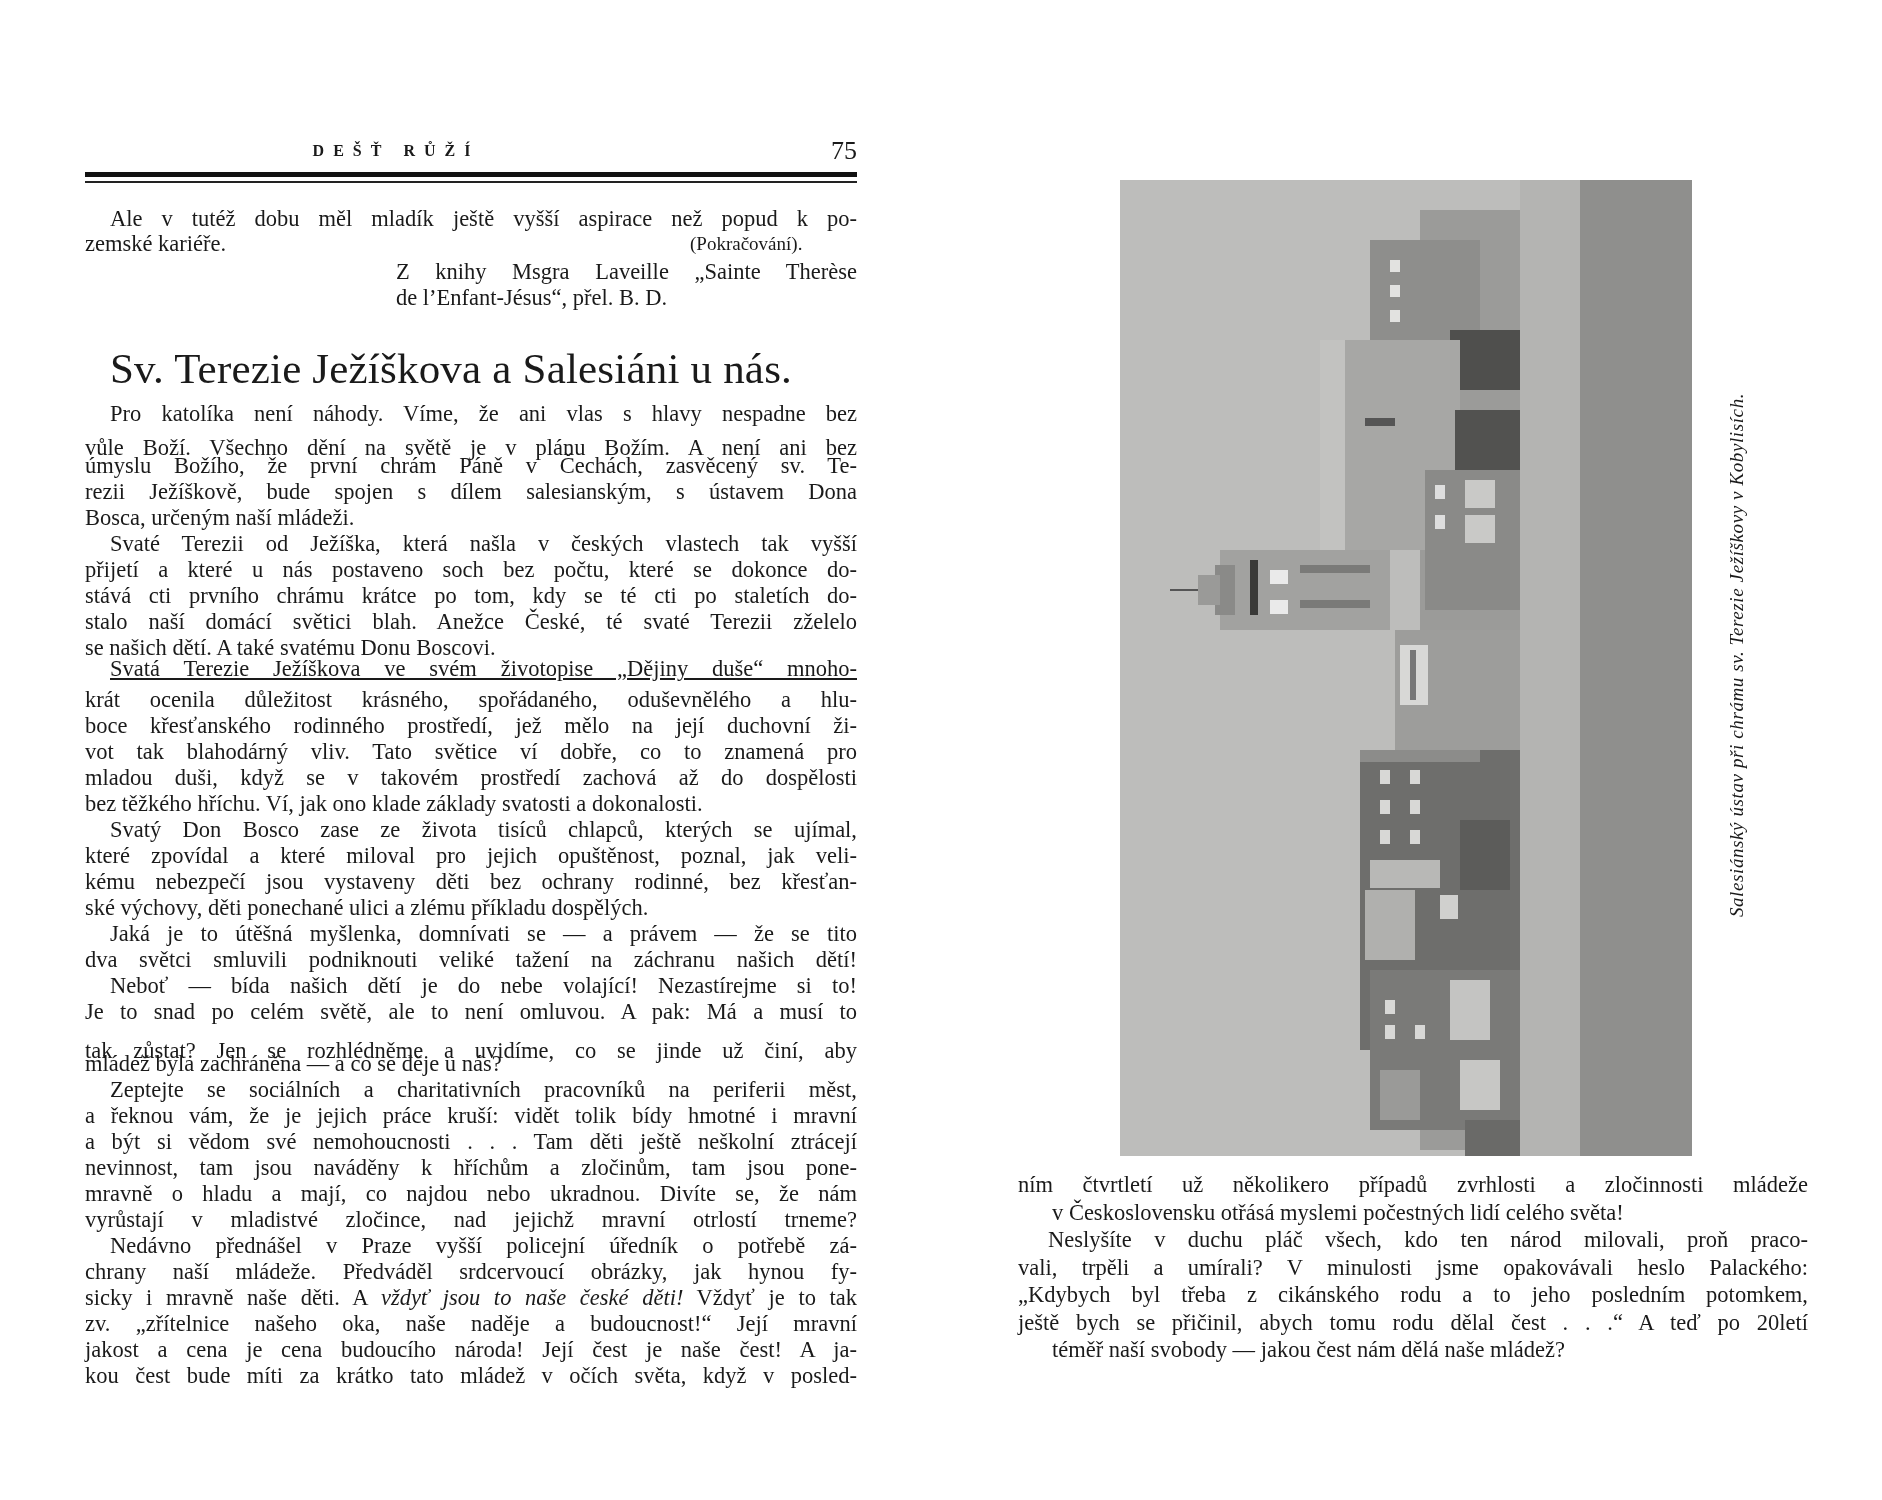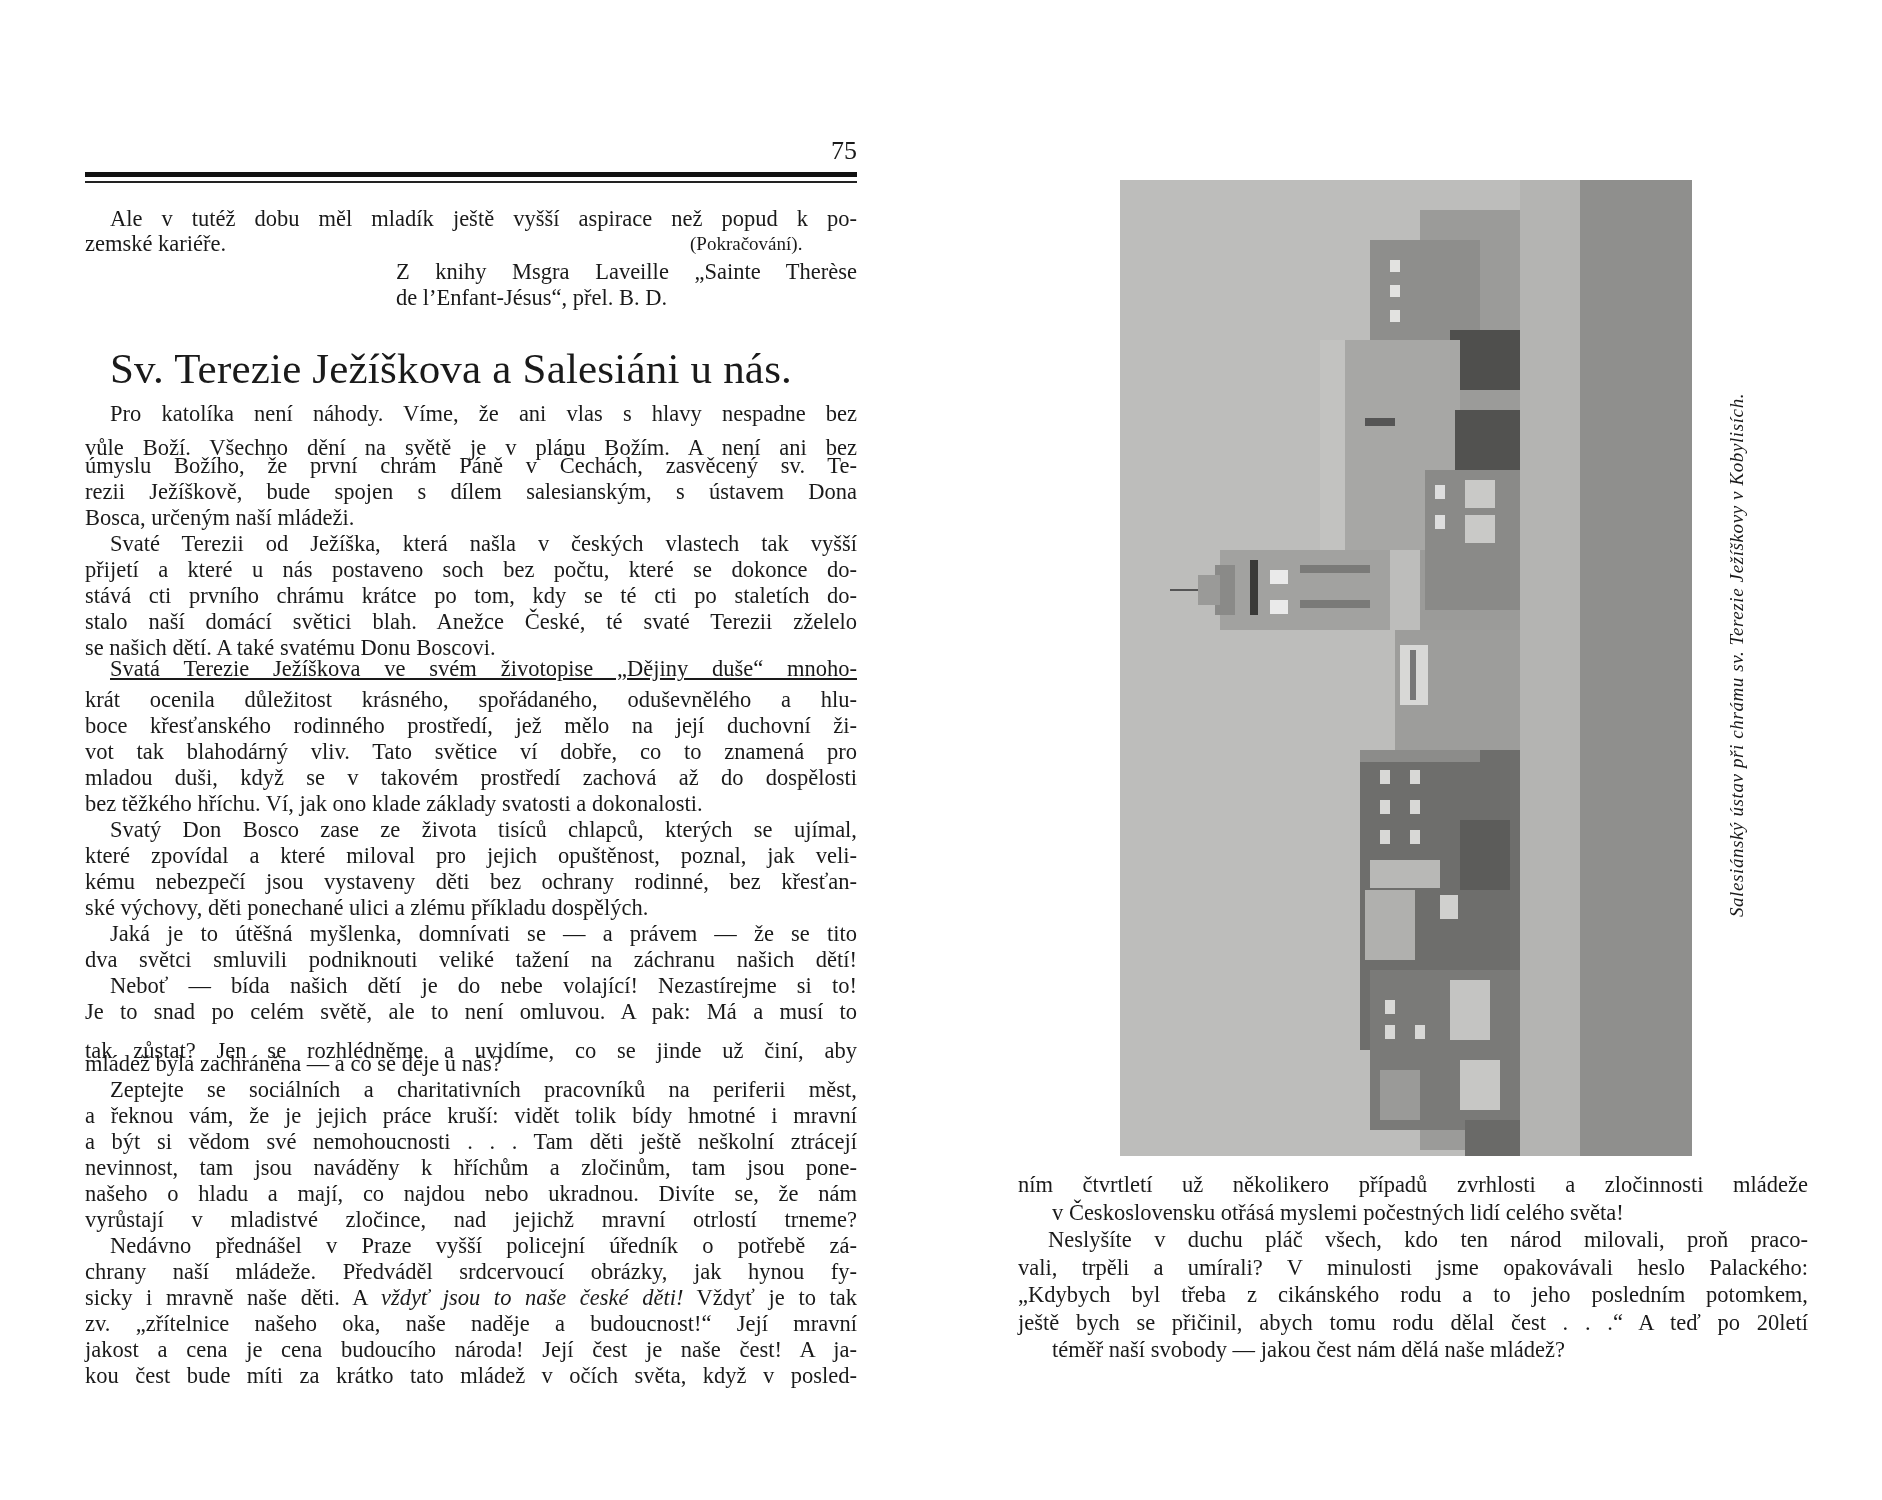--- a/index.html
+++ b/index.html
@@ -48,20 +48,21 @@
     position:absolute; left:1018px; width:790px; white-space:nowrap;
     font-size:22.5px; line-height:27px; height:27px; text-align:justify; text-align-last:justify;
   }
   .rline.ind { left:1048px; width:760px; }
   .rline.last { text-align-last:left;margin-left:34px; }
 </style>
 </head>
 <body>
 
 <div class="abs running-head">
+  <div class="running-title">DEŠŤ RŮŽÍ</div>
   <div class="page-num">75</div>
 </div>
 <div class="abs rule-thick"></div>
 <div class="abs rule-thin"></div>
 
 <div class="line ind" style="top:206px">Ale v tutéž dobu měl mladík ještě vyšší aspirace než popud k po-</div>
 <div class="line last" style="top:231px; width:300px; text-align:left;">zemské kariéře.</div>
 <div class="abs" style="left:690px; top:231px; font-size:19px; line-height:26px; white-space:nowrap;">(Pokračování).</div>
 <div class="attr" style="top:259px">Z knihy Msgra Laveille „Sainte Therèse</div>
 <div class="attr last" style="top:285px">de l’Enfant-Jésus“, přel. B. D.</div>
@@ -92,21 +93,21 @@
     <div class="line ind" style="top: 921px;">Jaká je to útěšná myšlenka, domnívati se — a právem — že se tito</div>
     <div class="line" style="top: 947px;">dva světci smluvili podniknouti veliké tažení na záchranu našich dětí!</div>
     <div class="line ind" style="top: 973px;">Neboť — bída našich dětí je do nebe volající! Nezastírejme si to!</div>
     <div class="line" style="top: 999px;">Je to snad po celém světě, ale to není omluvou. A pak: Má a musí to</div>
     <div class="line" style="top: 1025px; margin-top: 13px;">tak zůstat? Jen se rozhlédněme a uvidíme, co se jinde už činí, aby</div>
     <div class="line last" style="top: 1051px;">mládež byla zachráněna — a co se děje u nás?</div>
     <div class="line ind" style="top: 1077px;">Zeptejte se sociálních a charitativních pracovníků na periferii měst,</div>
     <div class="line" style="top: 1103px;">a řeknou vám, že je jejich práce kruší: vidět tolik bídy hmotné i mravní</div>
     <div class="line" style="top: 1129px;">a být si vědom své nemohoucnosti . . . Tam děti ještě neškolní ztrácejí</div>
     <div class="line" style="top: 1155px;">nevinnost, tam jsou naváděny k hříchům a zločinům, tam jsou pone-</div>
-    <div class="line" style="top: 1181px;">našeho o hladu a mají, co najdou nebo ukradnou. Divíte se, že nám</div>
+    <div class="line" style="top: 1181px;">mravně o hladu a mají, co najdou nebo ukradnou. Divíte se, že nám</div>
     <div class="line" style="top: 1207px;">vyrůstají v mladistvé zločince, nad jejichž mravní otrlostí trneme?</div>
     <div class="line ind" style="top: 1233px;">Nedávno přednášel v Praze vyšší policejní úředník o potřebě zá-</div>
     <div class="line" style="top: 1259px;">chrany naší mládeže. Předváděl srdcervoucí obrázky, jak hynou fy-</div>
     <div class="line" style="top: 1285px;"><span>sicky i mravně naše děti. A </span><span class="italic">vždyť jsou to naše české děti!</span><span> Vždyť je to tak</span></div>
     <div class="line" style="top: 1311px;">zv. „zřítelnice našeho oka, naše naděje a budoucnost!“ Její mravní</div>
     <div class="line" style="top: 1337px;">jakost a cena je cena budoucího národa! Její čest je naše čest! A ja-</div>
     <div class="line" style="top: 1363px;">kou čest bude míti za krátko tato mládež v očích světa, když v posled-</div>
   </div>
 
 <div class="abs photo">

